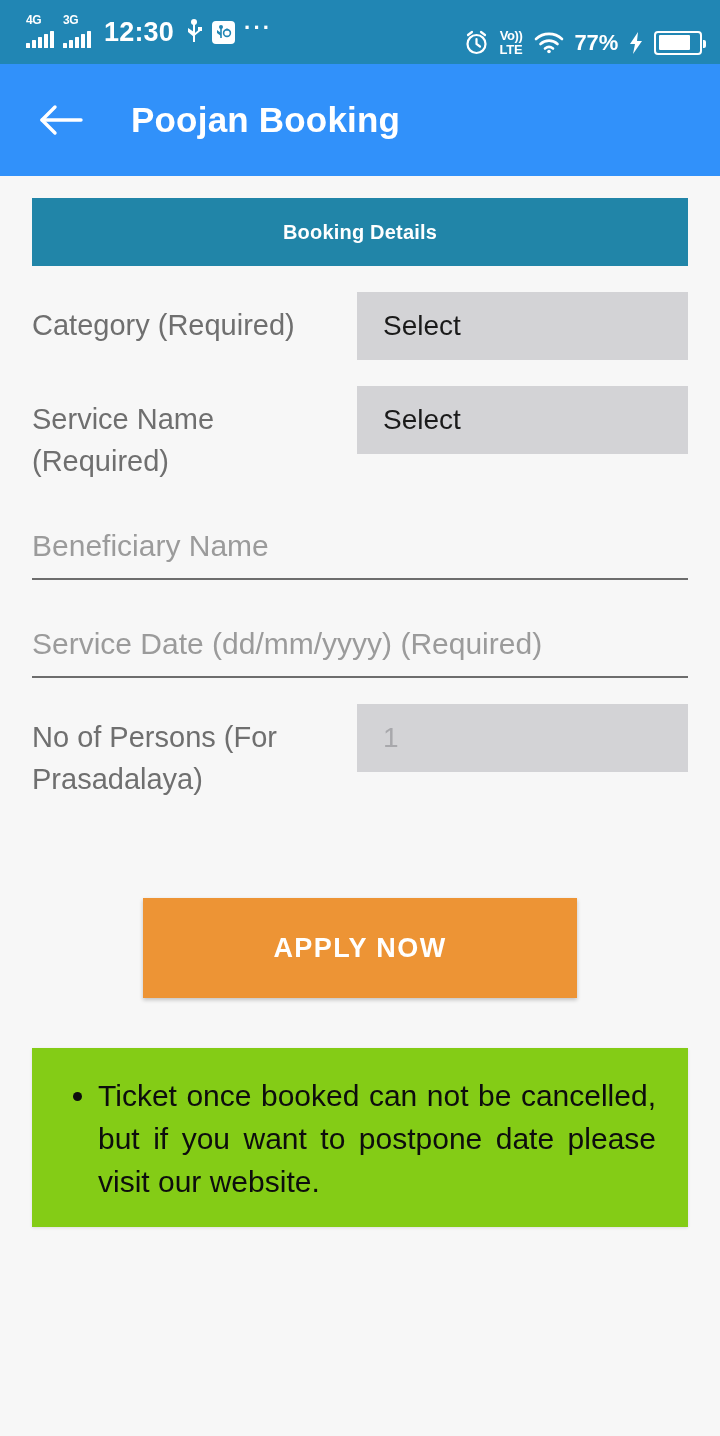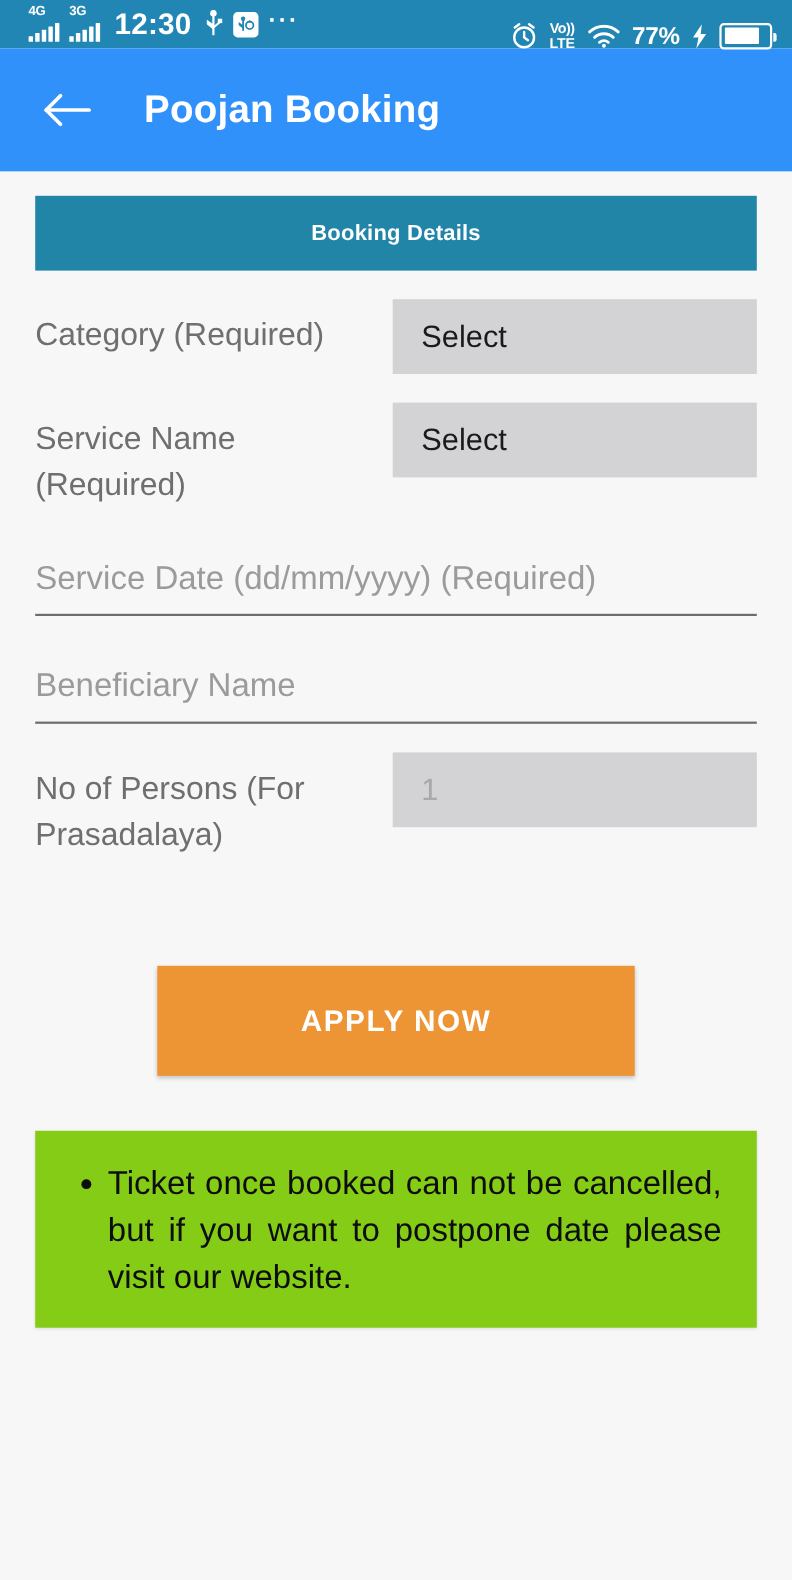--- a/index.html
+++ b/index.html
@@ -10,21 +10,21 @@
     width: 720px;
     height: 1436px;
     background: #f7f7f7;
     font-family: "Liberation Sans", sans-serif;
     overflow: hidden;
     position: relative;
   }
 
   
   .status-bar {
-    height: 44px;
+    height: 64px;
     background: #2186b4;
     display: flex;
     align-items: center;
     justify-content: space-between;
     padding: 0 18px 0 26px;
     box-sizing: border-box;
     color: #ffffff;
   }
   .status-left, .status-right {
     display: flex;
@@ -403,25 +403,25 @@
     </div>
 
     <div class="row">
       <div class="row-label">Service Name (Required)</div>
       <div class="select-box">
         <span class="sel-text">Select</span>
       </div>
     </div>
 
     <div class="underline-field">
+      <span class="uf-text">Beneficiary Name</span>
+    </div>
+
+    <div class="underline-field">
       <span class="uf-text">Service Date (dd/mm/yyyy) (Required)</span>
-    </div>
-
-    <div class="underline-field">
-      <span class="uf-text">Beneficiary Name</span>
     </div>
 
     <div class="row">
       <div class="row-label">No of Persons (For Prasadalaya)</div>
       <div class="select-box placeholder-box">
         <span class="sel-text">1</span>
       </div>
     </div>
 
 

